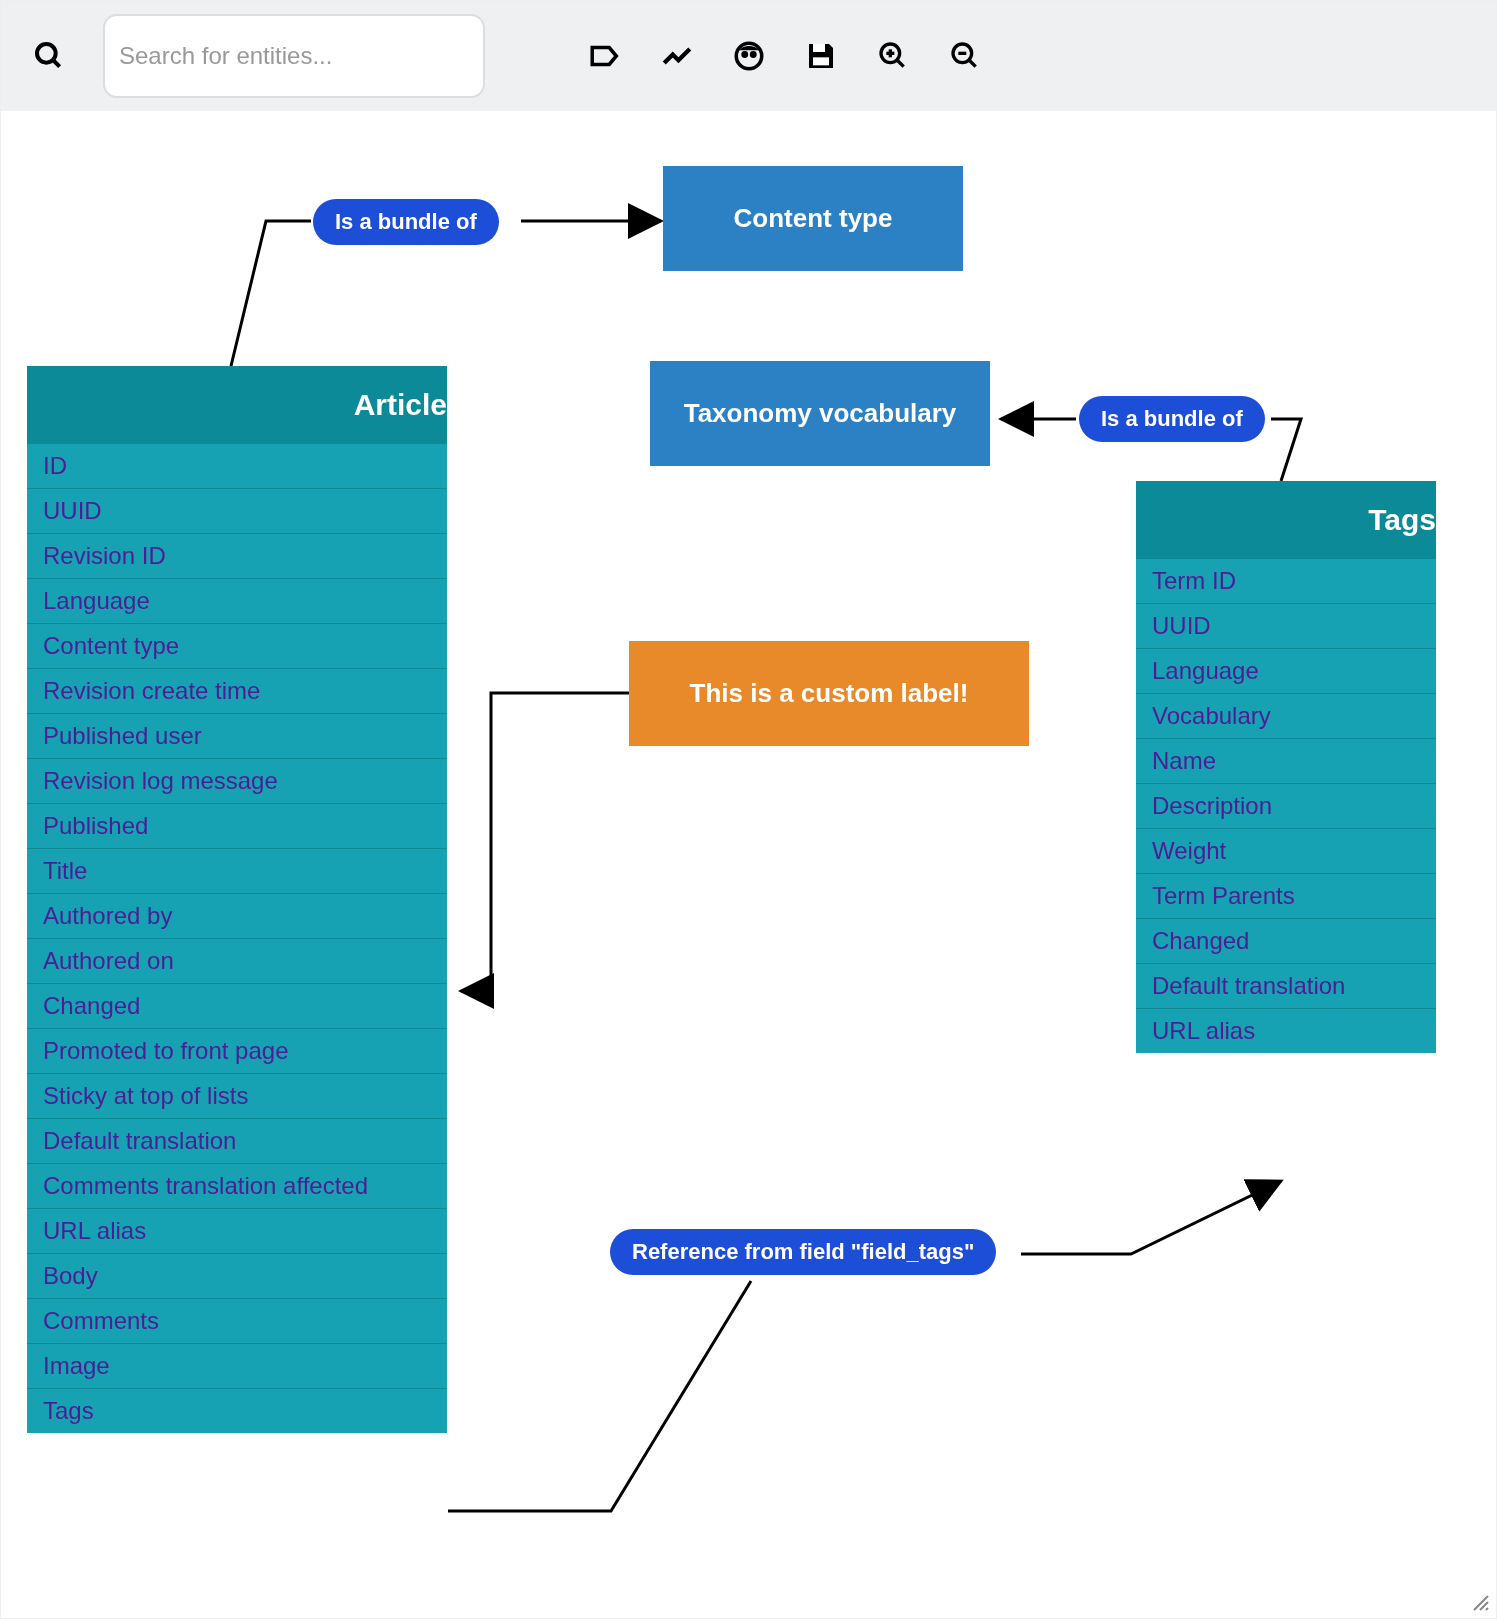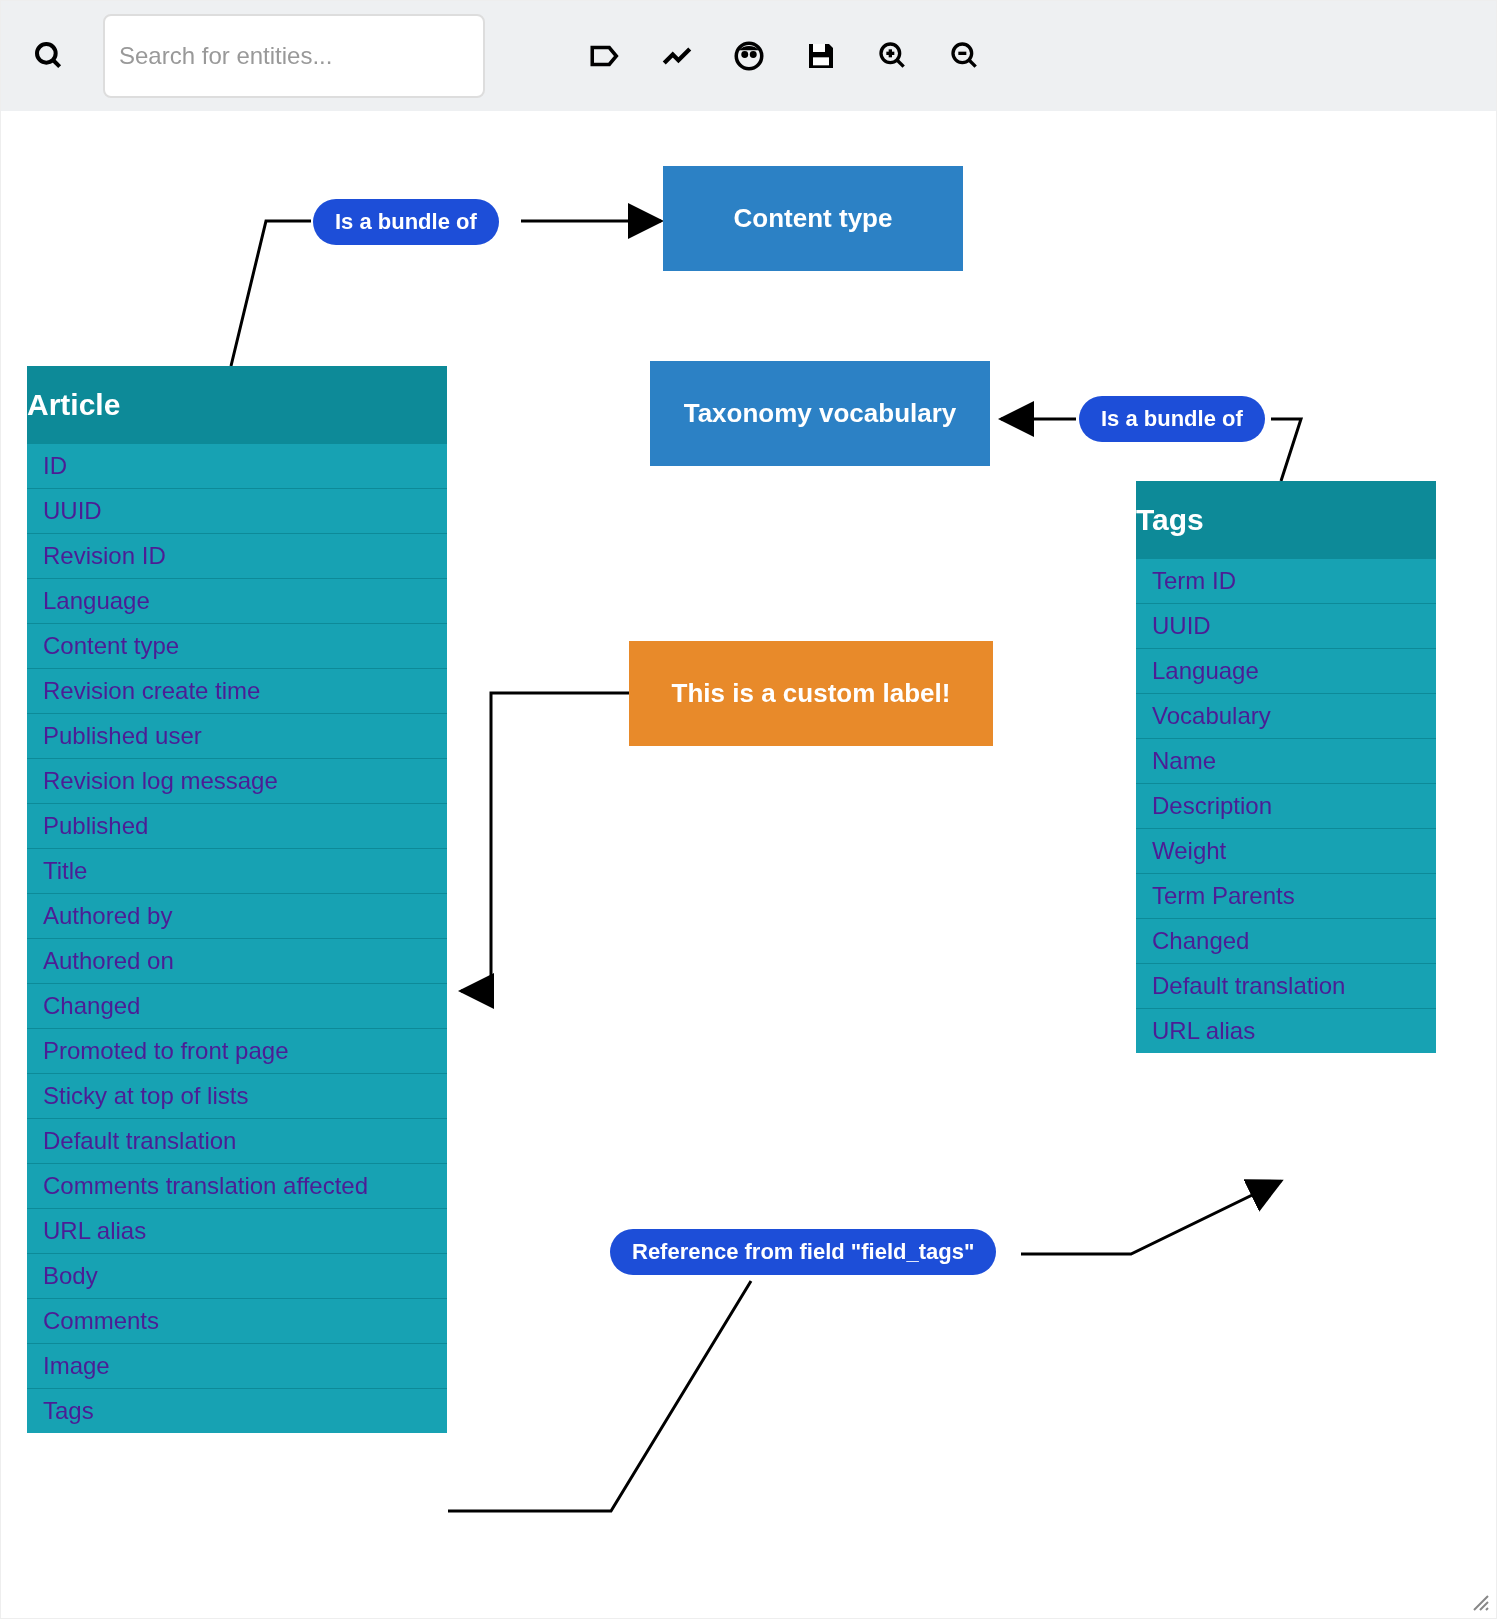--- a/index.html
+++ b/index.html
@@ -1,24 +1,24 @@
 <!DOCTYPE html>
 <html><head>
 <meta charset="utf-8">
 <style>
 html,body{margin:0;padding:0;font-family:-apple-system,BlinkMacSystemFont,"Segoe UI",Helvetica,Arial,sans-serif;background:#fff}
 .wrap{width:1497px;height:1619px;position:relative;box-sizing:border-box;border:1px solid #eee}
 .toolbar{background:#eef0f2;height:110px;display:flex;align-items:center;padding:0 30px;gap:36px}
 .toolbar .icon{width:36px;height:36px;display:flex;align-items:center;justify-content:center;cursor:pointer}
-.search-field{width:350px;height:56px;border:2px solid #ddd;background:#fff;border-radius:8px;font-size:24px;padding:12px 14px;color:#555}
+.search-field{width:350px;height:56px;border:2px solid #ddd;background:#fff;border-radius:14px;font-size:24px;padding:12px 14px;color:#555}
 .search-field::placeholder{color:#999}
 .stage{position:relative;width:100%;height:calc(100% - 110px)}
 .box{position:absolute;color:#fff;font-weight:700;display:flex;align-items:center;justify-content:center;text-align:center}
 .entity-table{position:absolute;background:#17a2b3}
-.entity-header{background:#0d8a98;color:#fff;font-weight:700;font-size:30px;text-align:left;padding:22px 0}
+.entity-header{background:#0d8a98;color:#fff;font-weight:700;font-size:30px;text-align:right;padding:22px 0}
 .entity-row{color:#4c1d95;font-size:24px;padding:8px 16px;border-bottom:1px solid #0d8a98}
 .entity-row:last-child{border-bottom:none}
 .pill{position:absolute;background:#1d4ed8;color:#fff;font-weight:700;font-size:22px;padding:10px 22px;border-radius:26px;white-space:nowrap}
 .blue-box{background:#2c81c5;font-size:26px}
 .orange-box{background:#e88a2a;font-size:26px}
 svg.conn{position:absolute;top:0;left:0;width:100%;height:100%;pointer-events:none}
 .resize-grip{position:absolute;right:6px;bottom:6px;width:18px;height:18px}
 </style>
 </head>
 <body>
@@ -97,21 +97,21 @@
       <path d="M1020,1143 L1130,1143 L1280,1070" stroke="#000" stroke-width="3" fill="none" marker-end="url(#ah)"></path>
     </svg>
 
     <div class="box blue-box" style="left:662px;top:55px;width:300px;height:105px">
         <span>Content type</span>
       </div>
     <div class="box blue-box" style="left:649px;top:250px;width:340px;height:105px">
         <span>Taxonomy vocabulary</span>
       </div>
 
-    <div class="box orange-box" style="left:628px;top:530px;width:364px;height:105px">
+    <div class="box orange-box" style="left:628px;top:530px;width:400px;height:105px">
         <span>This is a custom label!</span>
       </div>
 
     <div class="pill" style="left:312px;top:88px"><span>Is a bundle of</span></div>
     <div class="pill" style="left:1078px;top:285px"><span>Is a bundle of</span></div>
     <div class="pill" style="left:609px;top:1118px"><span>Reference from field "field_tags"</span></div>
 
     <div class="entity-table" style="left:26px;top:255px;width:420px">
       <div class="entity-header"><span>Article</span></div>
       <div id="article-rows">

